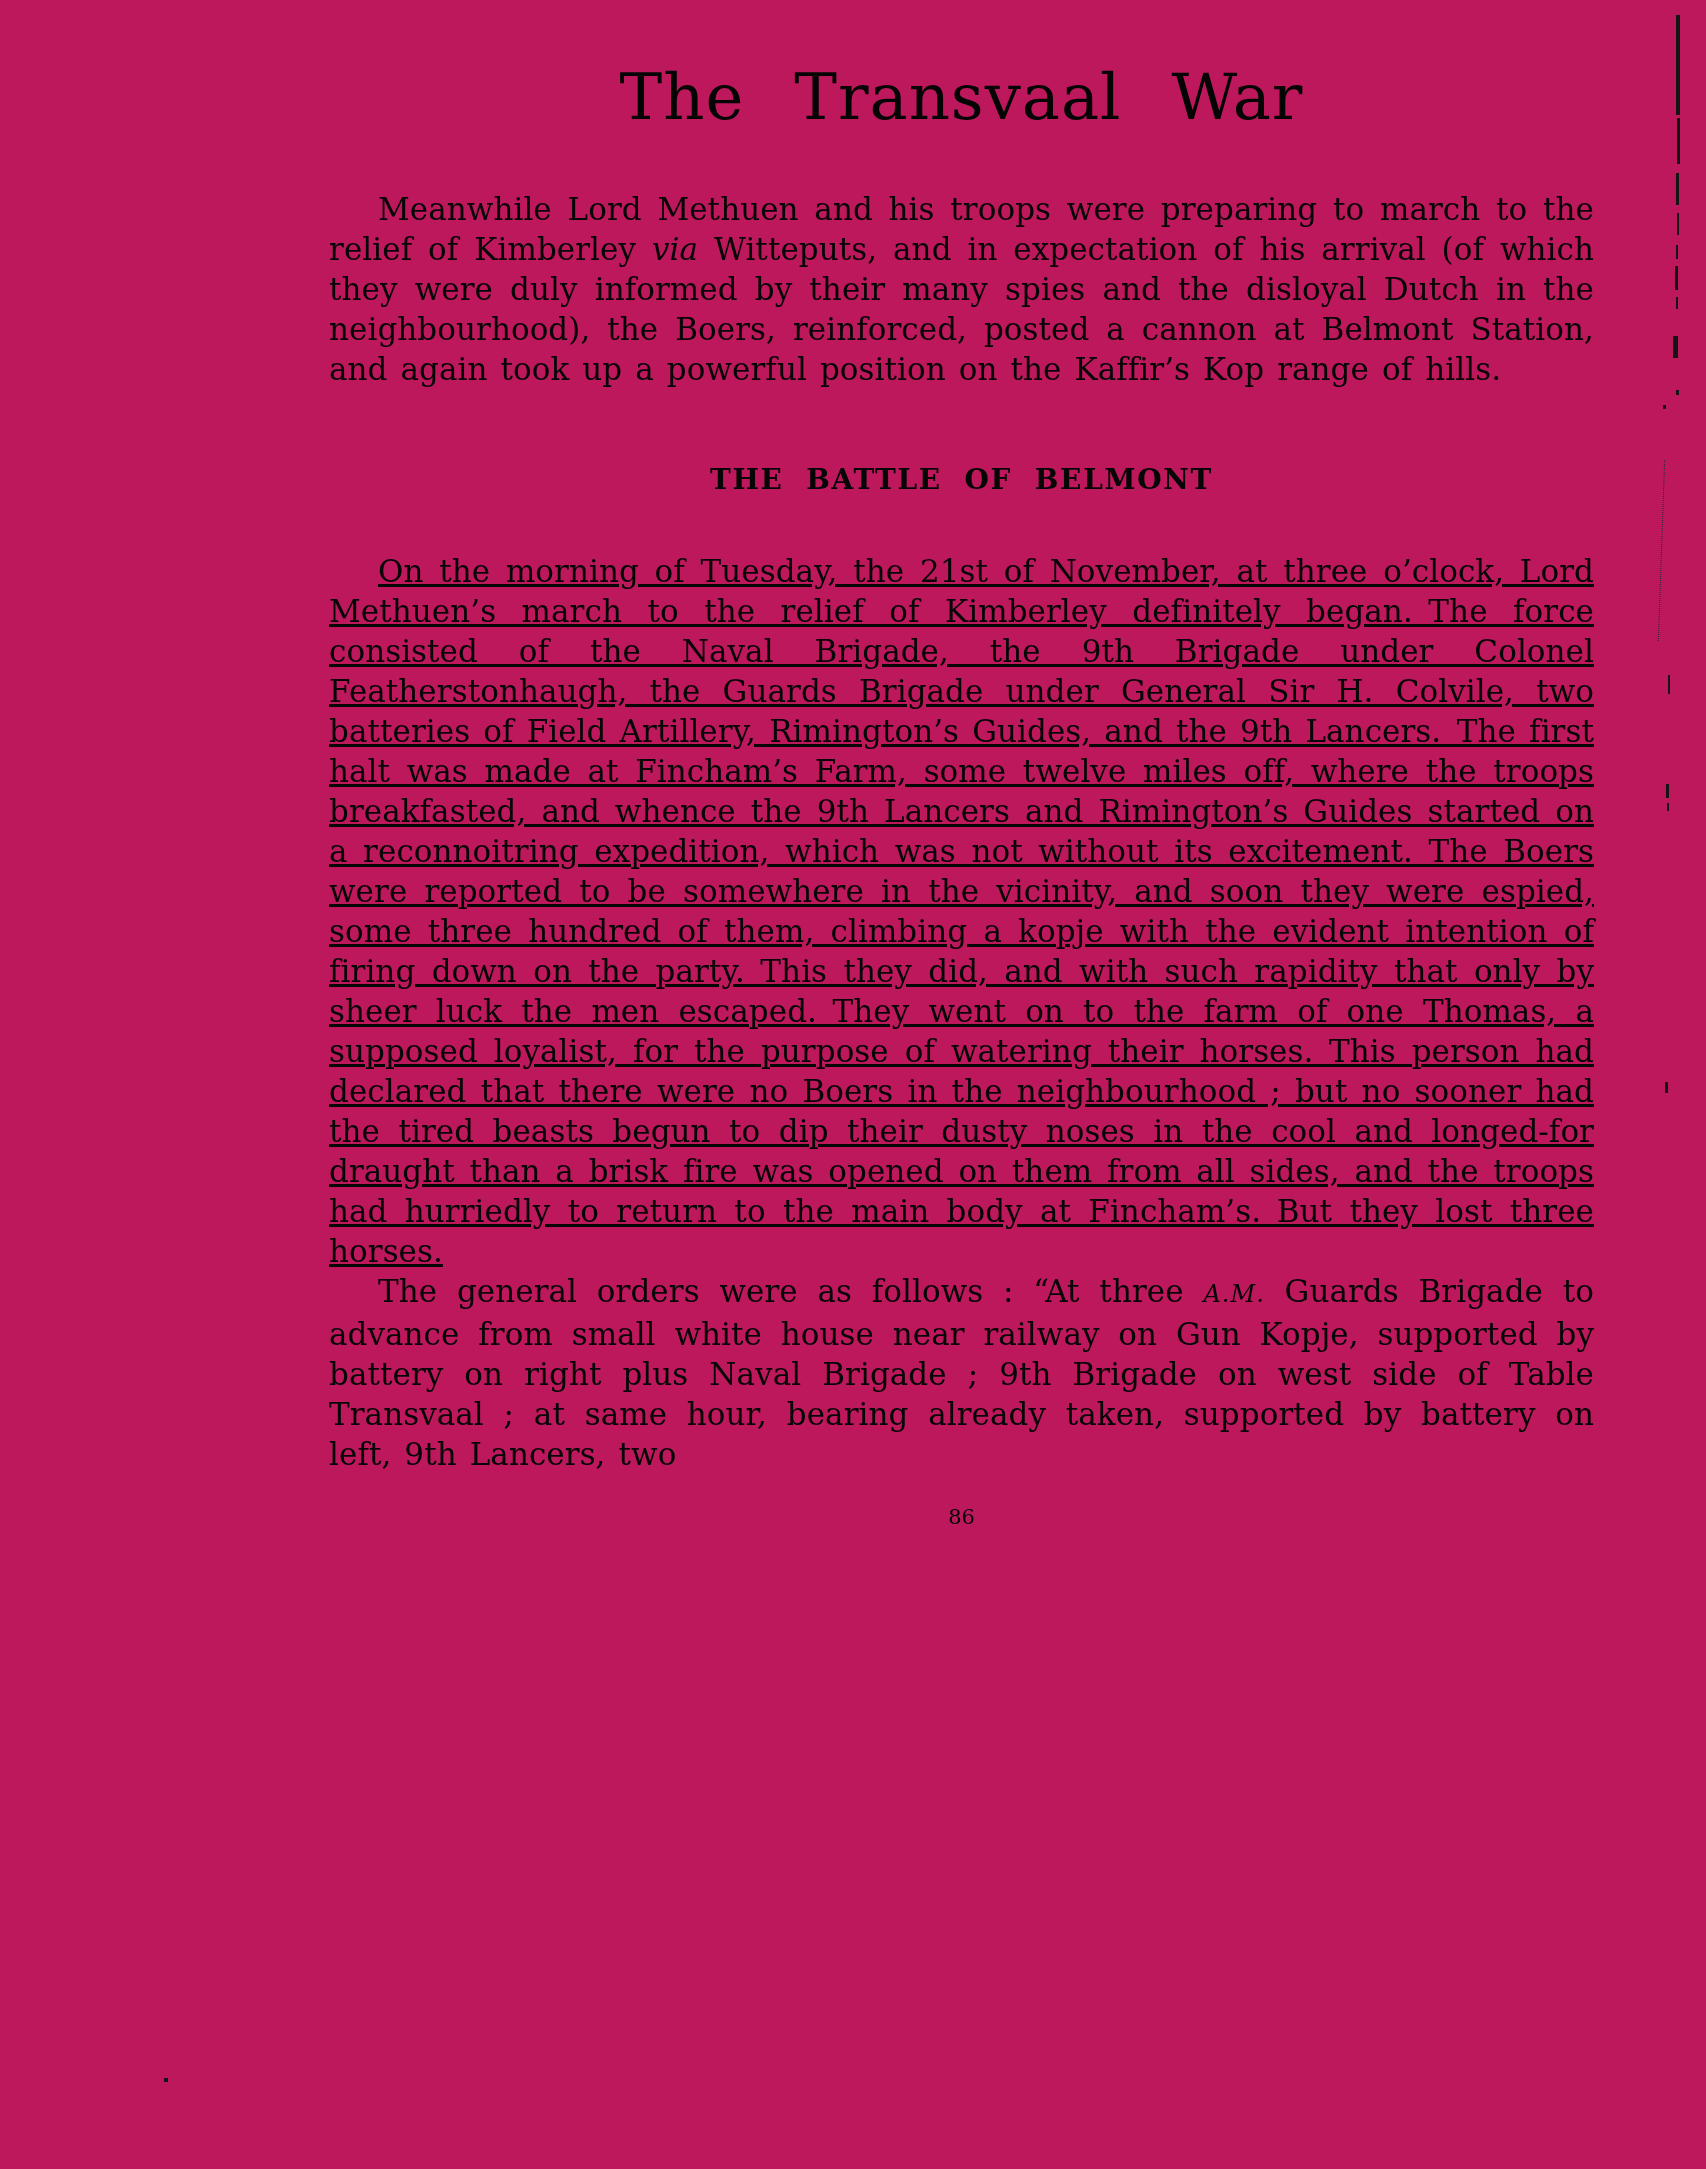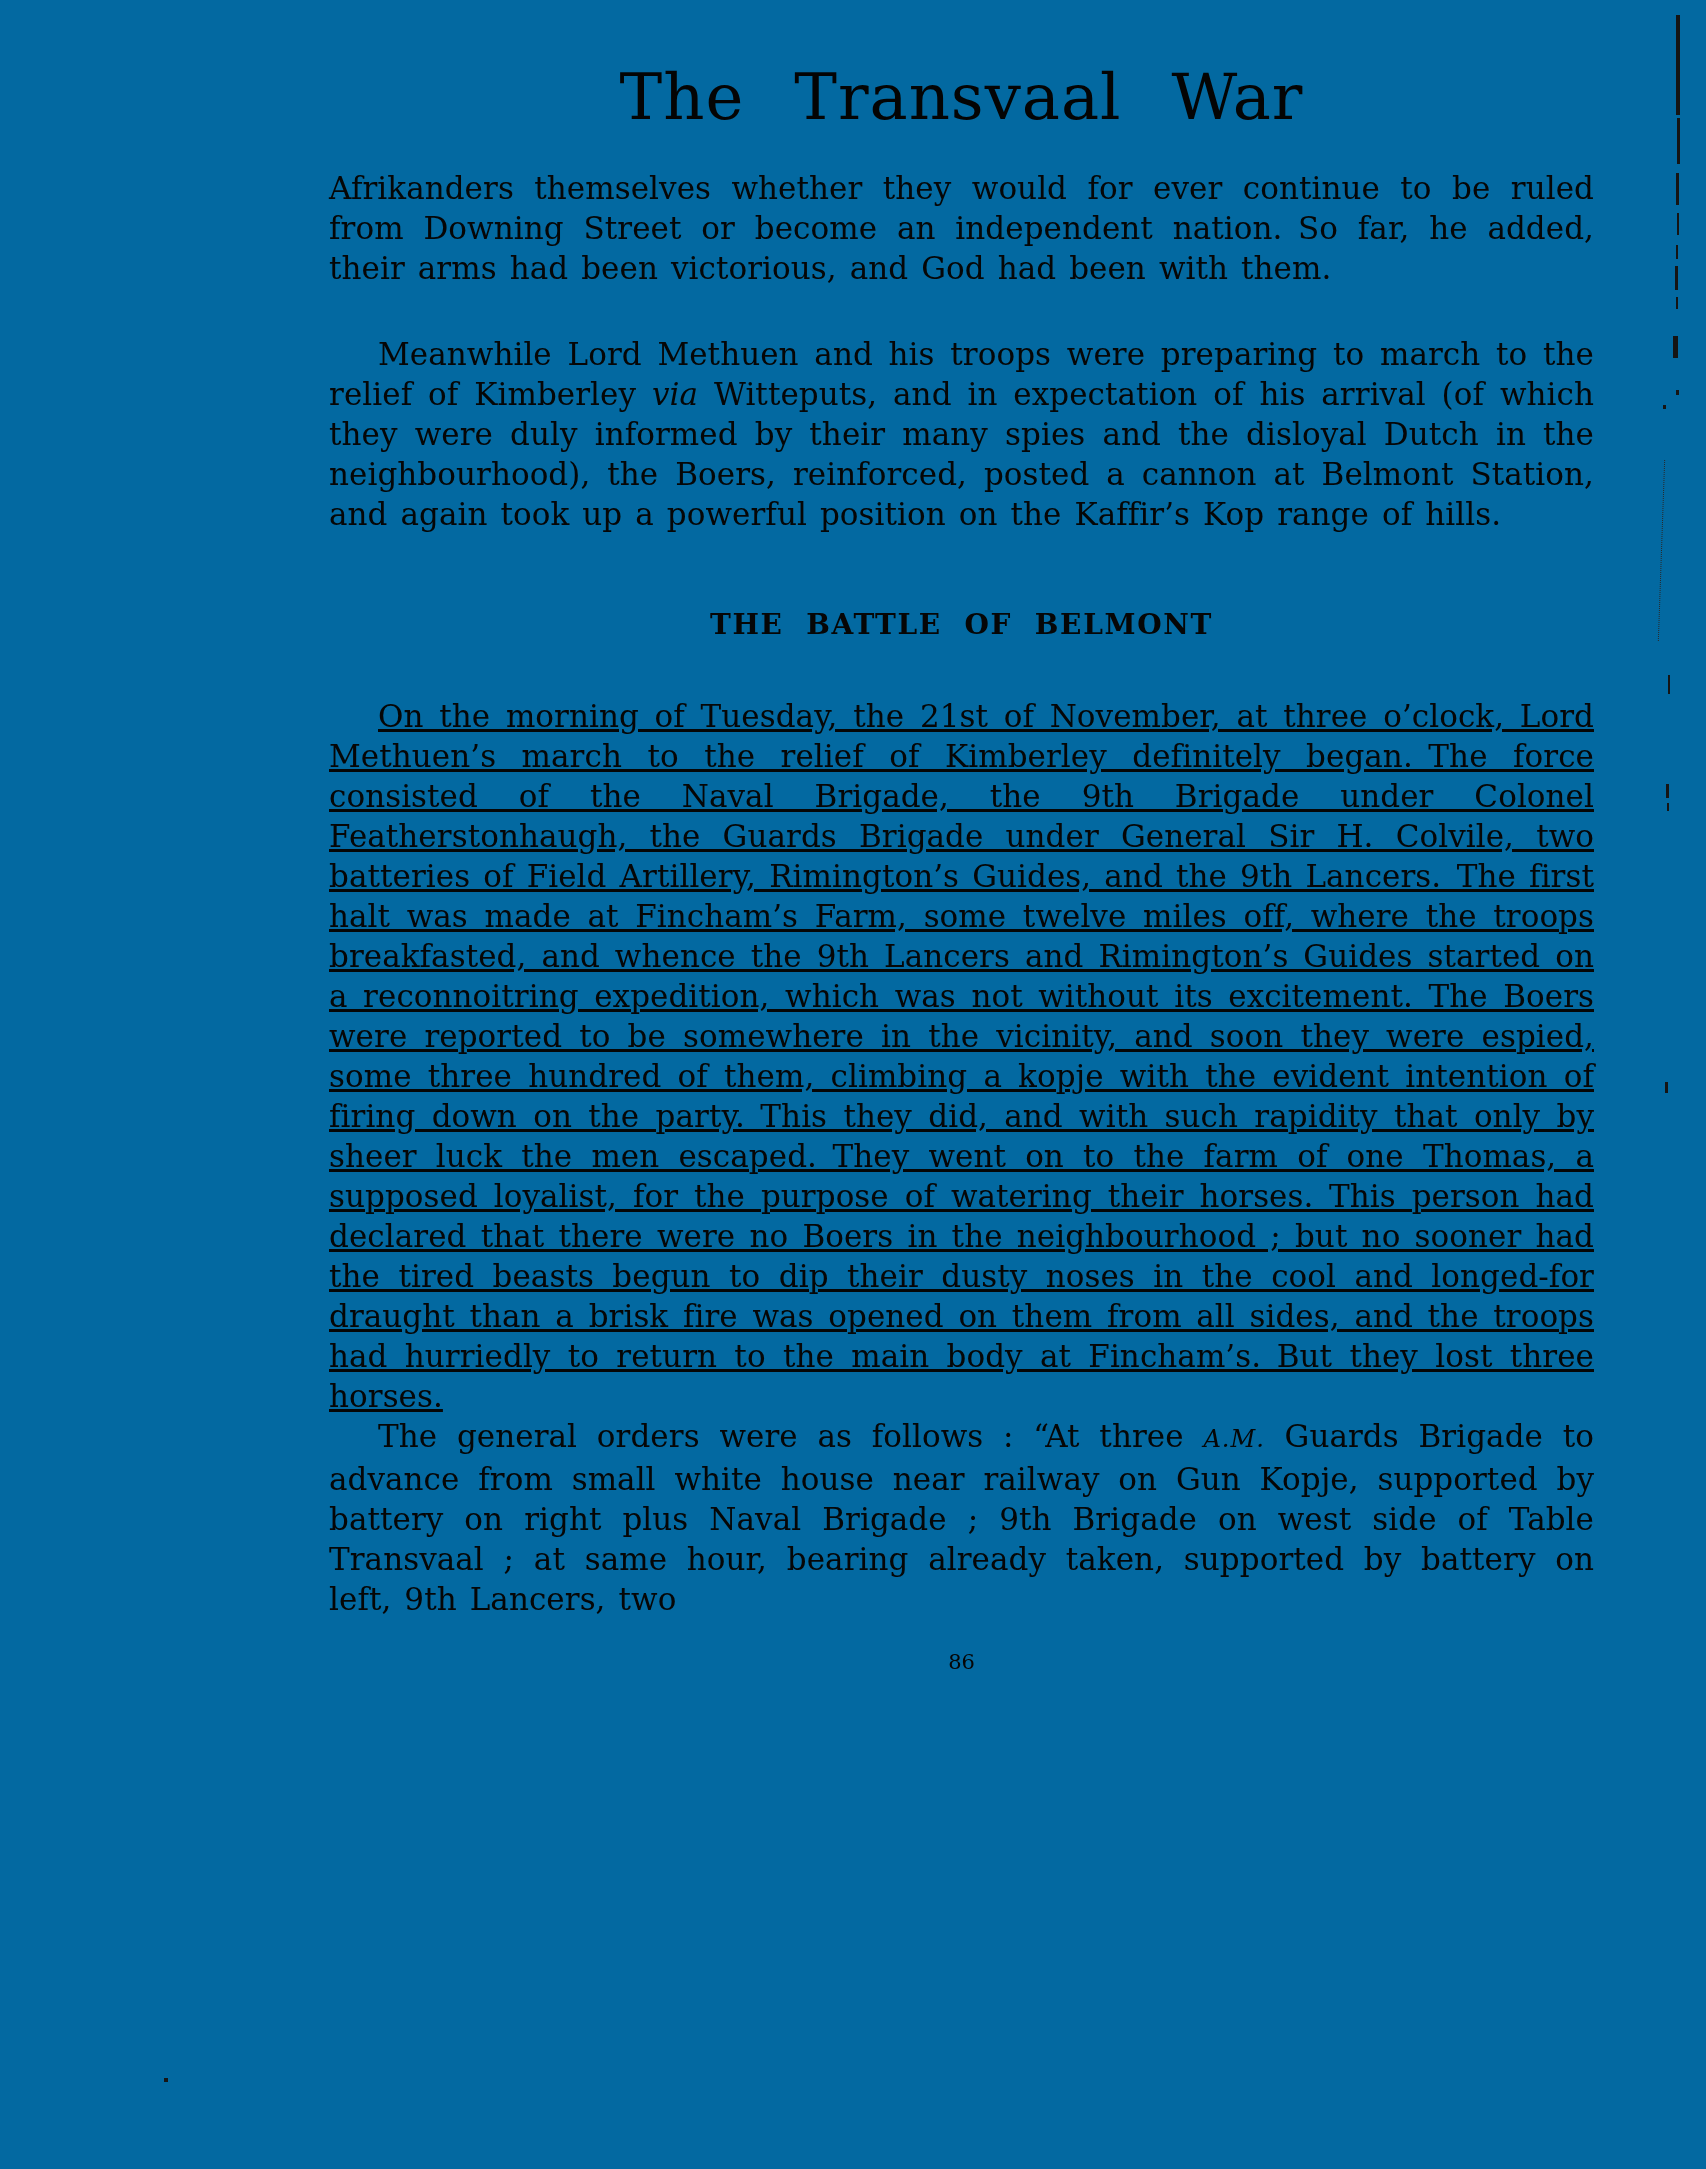--- a/index.html
+++ b/index.html
@@ -11,21 +11,21 @@
     width: 1706px;
     height: 2170px;
     position: relative;
     overflow: hidden;
     font-family: "DejaVu Serif", "Liberation Serif", serif;
     color: #060606;
   }
   .page {
     position: absolute;
     inset: 0;
-    background: #0369a1;
+    background: #be185d;
   }
   .text-column {
     position: absolute;
     left: 329px;
     top: 0;
     width: 1265px;
   }
   .title {
     margin: 52px 0 0 0;
     font-size: 64px;
@@ -78,21 +78,20 @@
 </style>
 </head>
 <body>
 
 <div class="page">
 
   <div class="text-column">
 
     <h1 class="title">The Transvaal War</h1>
 
-    <p class="para no-indent" style="margin-top:25px;"><span>Afrikanders themselves whether they would for ever continue to be ruled from Downing Street or become an independent nation. So far, he added, their arms had been victorious, and God had been with them.</span></p>
 
     <p class="para indent gap-medium"><span>Meanwhile Lord Methuen and his troops were preparing to march to the relief of Kimberley </span><span class="run-italic">via</span><span> Witteputs, and in expectation of his arrival (of which they were duly informed by their many spies and the disloyal Dutch in the neighbourhood), the Boers, reinforced, posted a cannon at Belmont Station, and again took up a powerful position on the Kaffir’s Kop range of hills.</span></p>
 
     <h2 class="section-heading">THE BATTLE OF BELMONT</h2>
 
     <p class="para indent after-heading"><span>On the morning of Tuesday, the 21st of November, at three o’clock, Lord Methuen’s march to the relief of Kimberley definitely began. The force consisted of the Naval Brigade, the 9th Brigade under Colonel Featherstonhaugh, the Guards Brigade under General Sir H. Colvile, two batteries of Field Artillery, Rimington’s Guides, and the 9th Lancers. The first halt was made at Fincham’s Farm, some twelve miles off, where the troops breakfasted, and whence the 9th Lancers and Rimington’s Guides started on a reconnoitring expedition, which was not without its excitement. The Boers were reported to be somewhere in the vicinity, and soon they were espied, some three hundred of them, climbing a kopje with the evident intention of firing down on the party. This they did, and with such rapidity that only by sheer luck the men escaped. They went on to the farm of one Thomas, a supposed loyalist, for the purpose of watering their horses. This person had declared that there were no Boers in the neighbourhood ; but no sooner had the tired beasts begun to dip their dusty noses in the cool and longed-for draught than a brisk fire was opened on them from all sides, and the troops had hurriedly to return to the main body at Fincham’s. But they lost three horses.</span></p>
 
 
 
     <p class="para indent"><span>The general orders were as follows : “At three </span><span class="run-smallcaps">A.M.</span><span> Guards Brigade to advance from small white house near railway on Gun Kopje, supported by battery on right plus Naval Brigade ; 9th Brigade on west side of Table Transvaal ; at same hour, bearing already taken, supported by battery on left, 9th Lancers, two</span></p>

